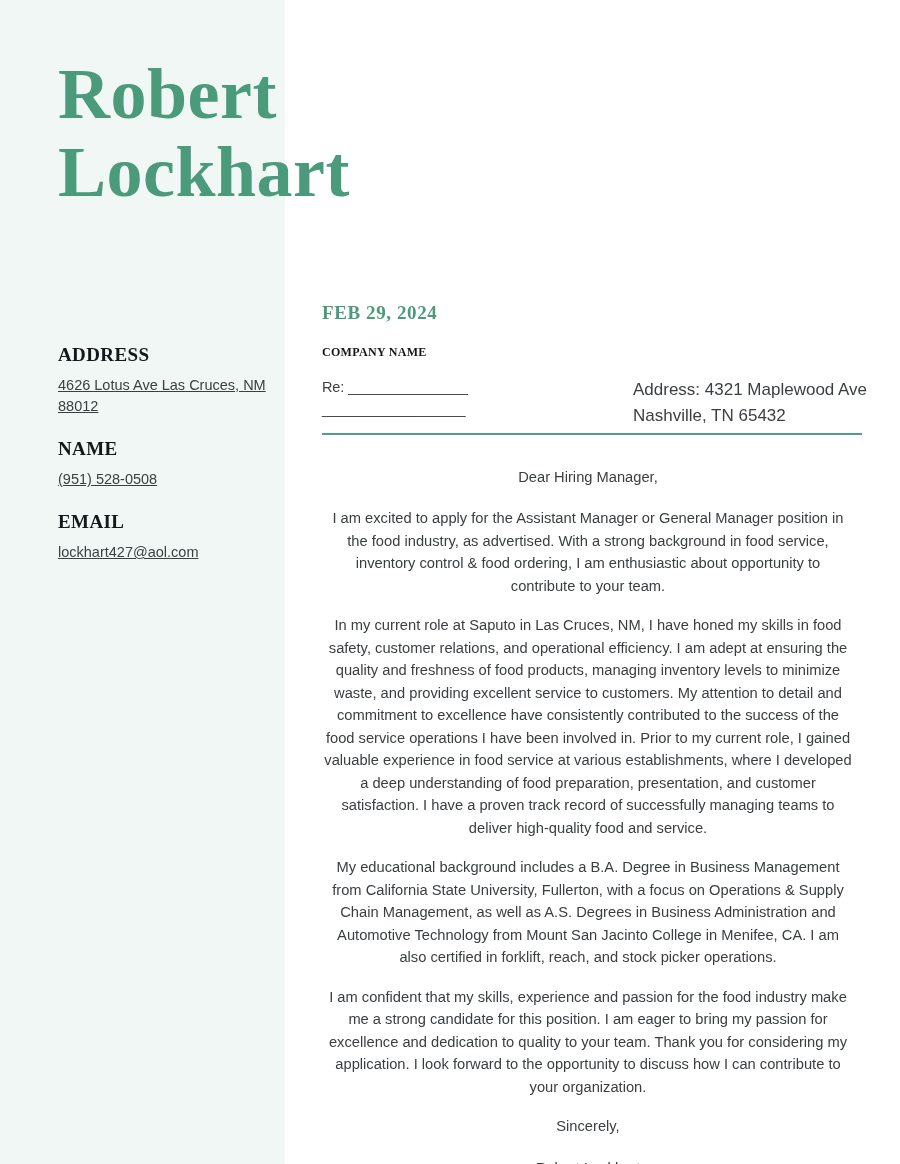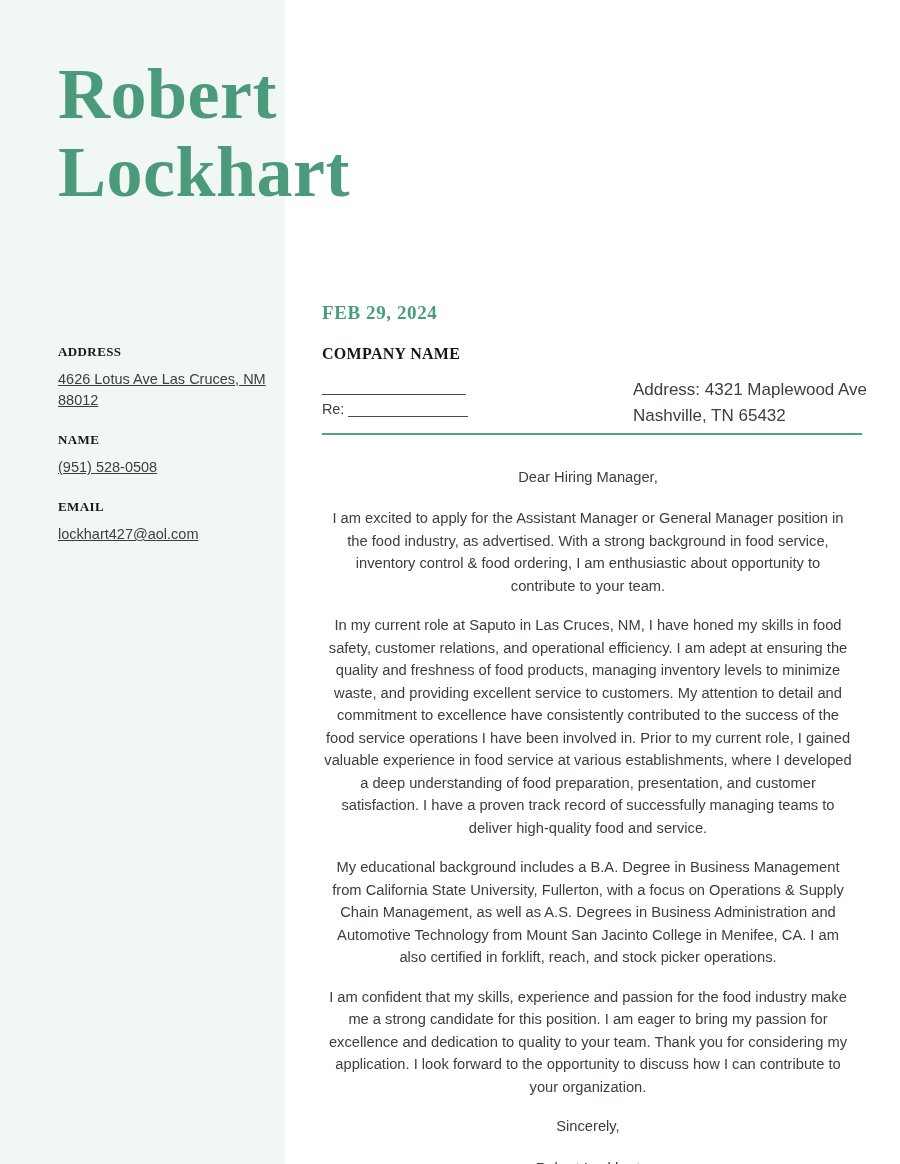--- a/index.html
+++ b/index.html
@@ -45,21 +45,21 @@
   .contact {
     position: absolute;
     left: 58px;
     top: 344px;
     width: 215px;
   }
   .contact-group { margin-bottom: 21px; }
   .contact-label {
     font-family: "Liberation Serif", serif;
     font-weight: bold;
-    font-size: 13px;
+    font-size: 19px;
     letter-spacing: 0.4px;
     color: #14181a;
     margin: 0 0 9px 0;
   }
   .contact-value {
     font-family: "Liberation Sans", sans-serif;
     font-size: 14.5px;
     line-height: 1.45;
     color: #3b3f41;
     margin: 0;
@@ -83,21 +83,21 @@
     letter-spacing: 0.6px;
     color: #4a9a7b;
     text-align: center;
   }
   .company-name {
     position: absolute;
     left: 0;
     top: 345px;
     font-family: "Liberation Serif", serif;
     font-weight: bold;
-    font-size: 16px;
+    font-size: 12px;
     letter-spacing: 0.3px;
     color: #14181a;
   }
   .re-block {
     position: absolute;
     left: 0;
     top: 377px;
     width: 250px;
     font-size: 14.5px;
     line-height: 1.5;
@@ -168,22 +168,22 @@
     </div>
   </div>
 
   <div class="letter">
 
     <div class="letter-date">FEB 29, 2024</div>
 
     <div class="company-name">COMPANY NAME</div>
 
     <div class="re-block">
+      <span class="re-line">Re: _______________</span>
       <span class="re-line">__________________</span>
-      <span class="re-line">Re: _______________</span>
     </div>
 
     <div class="recipient-address">
       <span style="display: block;">Address: 4321 Maplewood Ave</span>
       <span style="display: block;">Nashville, TN 65432</span>
     </div>
 
     <div class="divider"></div>
 
     <div class="body-copy">

